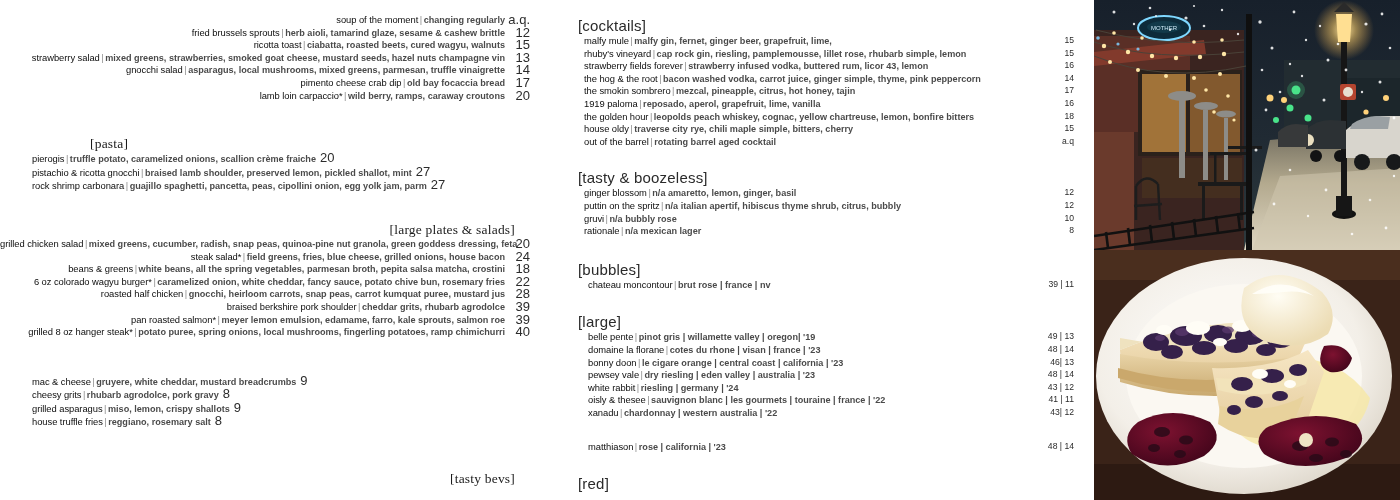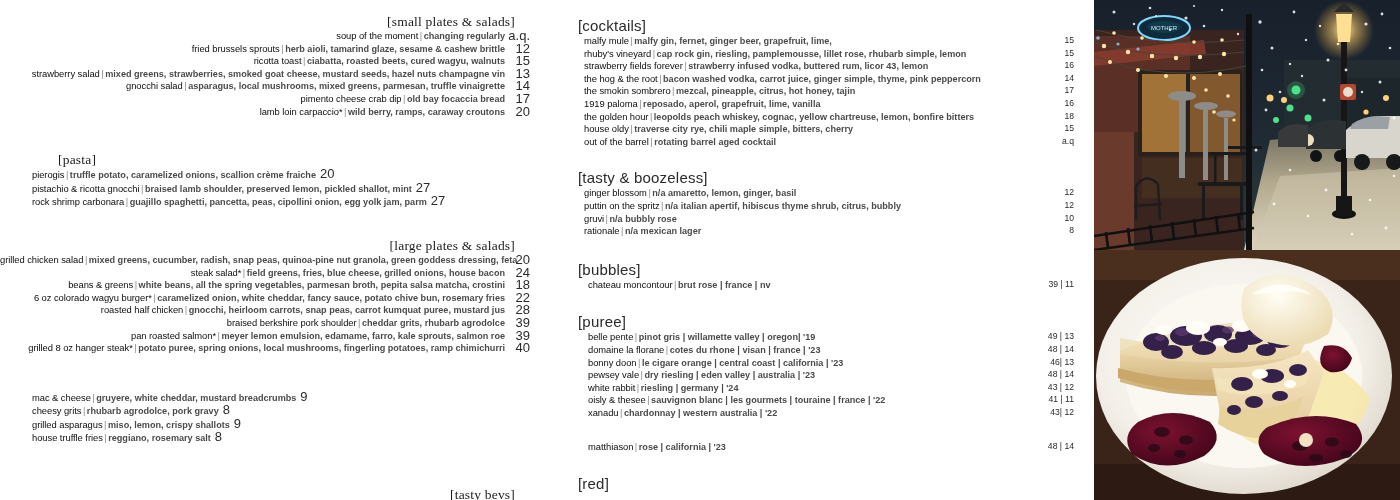--- a/index.html
+++ b/index.html
@@ -14,21 +14,21 @@
   .col-img   { position:absolute; left:1094px; top:0; width:306px; height:500px; }
 
   
   .sec { margin-bottom:12px; }
   .sec-head {
     font-family:"Liberation Serif", serif;
     font-size:13.5px; font-weight:400; color:#1b1b1b;
     letter-spacing:.2px; line-height:15px; margin-bottom:1px;
   }
   .col-left .sec-head.right { text-align:right; padding-right:15px; }
-  .col-left .sec-head.left  { text-align:left;  padding-left:58px; }
+  .col-left .sec-head.left  { text-align:left;  padding-left:58px;margin-left:32px; }
   .col-mid  .sec-head {
     font-family:"Liberation Sans", sans-serif;
     font-size:15px; color:#2a2a2a; text-align:left; margin-bottom:2px;
   }
 
   
   .item { position:relative; line-height:11.6px; font-size:9.3px; white-space:nowrap; }
 
   
   .col-left .item { text-align:right; padding-right:25px; overflow:hidden; }
@@ -57,21 +57,20 @@
   .photo.bot { top:250px; }
   .photo svg { display:block; width:306px; height:250px; }
 </style>
 </head>
 <body>
 
 <div class="page">
 
   <div class="col-left" id="colLeft">
       <div class="sec">
-        <div class="sec-head right">[small plates &amp; salads]</div>
         <div class="item"><span class="nm">soup of the moment</span><span class="sep">|</span><span class="de">changing regularly</span><span class="pr">a.q.</span></div>
         <div class="item"><span class="nm">fried brussels sprouts</span><span class="sep">|</span><span class="de">herb aioli, tamarind glaze, sesame &amp; cashew brittle</span><span class="pr">12</span></div>
         <div class="item"><span class="nm">ricotta toast</span><span class="sep">|</span><span class="de">ciabatta, roasted beets, cured wagyu, walnuts</span><span class="pr">15</span></div>
         <div class="item"><span class="nm">strawberry salad</span><span class="sep">|</span><span class="de">mixed greens, strawberries, smoked goat cheese, mustard seeds, hazel nuts champagne vin</span><span class="pr">13</span></div>
         <div class="item"><span class="nm">gnocchi salad</span><span class="sep">|</span><span class="de">asparagus, local mushrooms, mixed greens, parmesan, truffle vinaigrette</span><span class="pr">14</span></div>
         <div class="item"><span class="nm">pimento cheese crab dip</span><span class="sep">|</span><span class="de">old bay focaccia bread</span><span class="pr">17</span></div>
         <div class="item"><span class="nm">lamb loin carpaccio*</span><span class="sep">|</span><span class="de">wild berry, ramps, caraway croutons</span><span class="pr">20</span></div>
       </div>
       <div style="height: 22px;"></div>
       <div class="sec">
@@ -126,21 +125,21 @@
         <div class="item"><span class="nm">gruvi</span><span class="sep">|</span><span class="de">n/a bubbly rose</span><span class="pr">10</span></div>
         <div class="item"><span class="nm">rationale</span><span class="sep">|</span><span class="de">n/a mexican lager</span><span class="pr">8</span></div>
       </div>
       <div style="height: 12px;"></div>
       <div class="sec wine">
         <div class="sec-head">[bubbles]</div>
         <div class="item"><span class="nm">chateau moncontour</span><span class="sep">|</span><span class="de">brut rose | france | nv</span><span class="pr">39 | 11</span></div>
       </div>
       <div style="height: 11px;"></div>
       <div class="sec wine">
-        <div class="sec-head">[puree]</div>
+        <div class="sec-head">[large]</div>
         <div class="item"><span class="nm">belle pente</span><span class="sep">|</span><span class="de">pinot gris | willamette valley | oregon| '19</span><span class="pr">49 | 13</span></div>
         <div class="item"><span class="nm">domaine la florane</span><span class="sep">|</span><span class="de">cotes du rhone | visan | france | '23</span><span class="pr">48 | 14</span></div>
         <div class="item"><span class="nm">bonny doon</span><span class="sep">|</span><span class="de">le cigare orange | central coast | california | '23</span><span class="pr">46| 13</span></div>
         <div class="item"><span class="nm">pewsey vale</span><span class="sep">|</span><span class="de">dry riesling | eden valley | australia | '23</span><span class="pr">48 | 14</span></div>
         <div class="item"><span class="nm">white rabbit</span><span class="sep">|</span><span class="de">riesling | germany | '24</span><span class="pr">43 | 12</span></div>
         <div class="item"><span class="nm">oisly &amp; thesee</span><span class="sep">|</span><span class="de">sauvignon blanc | les gourmets | touraine | france | '22</span><span class="pr">41 | 11</span></div>
         <div class="item"><span class="nm">xanadu</span><span class="sep">|</span><span class="de">chardonnay | western australia | '22</span><span class="pr">43| 12</span></div>
       </div>
       <div style="height: 10px;"></div>
       <div class="sec wine">

